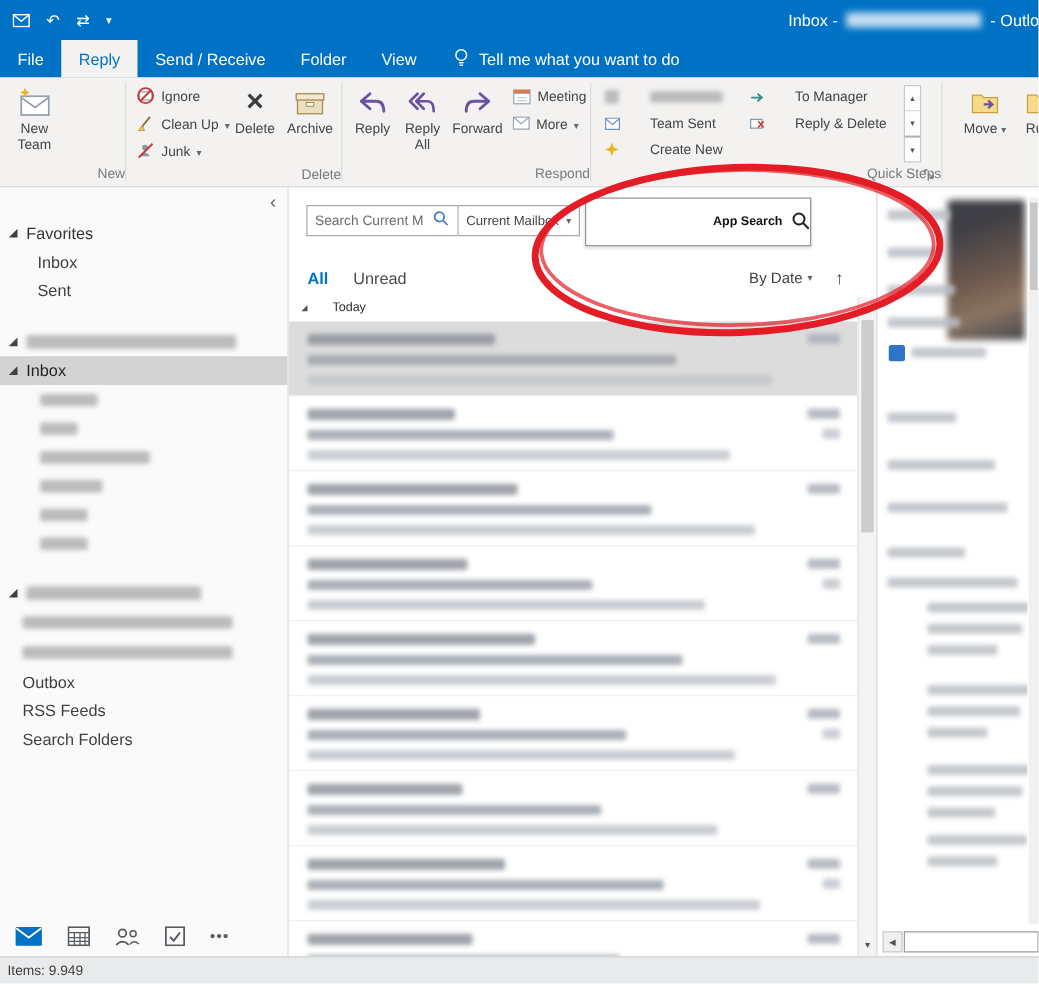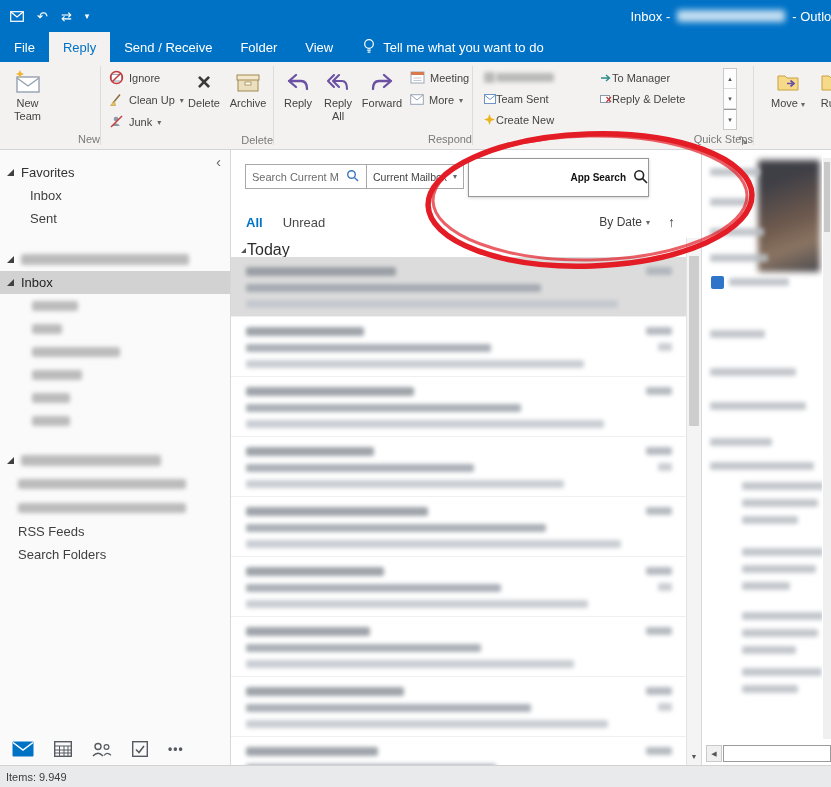--- a/index.html
+++ b/index.html
@@ -29,35 +29,35 @@
   .rg-content{flex:1;display:flex;align-items:flex-start;padding:3px 2px 0 4px}
   .rg-label{height:17px;text-align:right;font-size:11px;color:#7a7a7a;line-height:14px;position:relative}
   .rdivider{width:1px;background:#dcdcdc;margin:4px 0;flex:0 0 auto}
   .bigbtn{display:flex;flex-direction:column;align-items:center;padding:4px 2px 2px;font-size:11px;color:#444;text-align:center;line-height:13px;cursor:pointer;border-radius:2px}
   .bicon{height:26px;display:flex;align-items:center;justify-content:center;margin-bottom:2px}
   .xicon{font-size:24px;color:#3a3a3a;line-height:24px;font-weight:bold}
   .minicol{display:flex;flex-direction:column;padding-top:2px}
   .smallbtn{display:flex;align-items:center;gap:5px;font-size:11px;color:#444;height:22px;padding:0 4px;cursor:pointer;white-space:nowrap}
   .caret{font-size:8px;color:#666}
   .qscol{display:flex;flex-direction:column;padding-top:2px}
-  .qsitem{display:flex;align-items:center;gap:0;height:21px;font-size:11px;color:#444;cursor:pointer;white-space:nowrap}
+  .qsitem{display:flex;align-items:center;gap:24px;height:21px;font-size:11px;color:#444;cursor:pointer;white-space:nowrap}
   .qsicon{width:13px;display:flex;align-items:center;justify-content:center}
   .qsscroll{width:14px;margin-left:10px;margin-top:3px;display:flex;flex-direction:column;border:1px solid #c9c9c9;background:#fdfdfd}
   .qsbtn{height:20px;display:flex;align-items:center;justify-content:center;font-size:7px;color:#555;border-bottom:1px solid #dcdcdc;cursor:pointer}
   .qsbtn:last-child{border-bottom:none}
   .qsmore{border-top:1px solid #9a9a9a}
   .launcher{position:absolute;right:5px;top:2px;cursor:pointer}
 
   
   .folderpane{position:absolute;top:150px;left:0;width:231px;height:615px;background:#fafafa;border-right:1px solid #d8d8d8;overflow:hidden}
   .fp-collapse{position:absolute;top:3px;right:9px;font-size:15px;color:#666;cursor:pointer}
   .tri{width:0;height:0;border-left:7px solid transparent;border-bottom:7px solid #404040;flex:none}
   .tri.small{border-left-width:5px;border-bottom-width:5px;border-bottom-color:#555}
   .fp-header{height:24px;display:flex;align-items:center;gap:7px;padding-left:7px;font-size:13px;color:#333;cursor:pointer}
-  .fp-header.first{margin-top:10px}
+  .fp-header.first{margin-top:24px}
   .fp-item{height:23px;display:flex;align-items:center;padding-left:30px;font-size:13px;color:#3f3f3f;cursor:pointer}
   .fp-item.lvl1{padding-left:18px}
   .fp-sub{height:23px;display:flex;align-items:center;padding-left:32px;cursor:pointer}
   .fp-sub.wide{padding-left:18px;height:24px}
   .fp-gap17{height:17px}
   .fp-gap16{height:16px}
   .fp-selected{height:23px;display:flex;align-items:center;gap:7px;padding-left:7px;background:#d2d2d2;font-size:13px;color:#1f1f1f;cursor:pointer}
   .navicons{position:absolute;left:12px;bottom:8px;display:flex;align-items:center;gap:20px}
   .navico{cursor:pointer;display:flex;align-items:center}
   .navico.dots{font-size:12px;color:#565b61;letter-spacing:1px;font-weight:bold}
@@ -69,21 +69,21 @@
   .searchbox input{border:0;outline:0;width:94px;font-size:11px;font-family:inherit;color:#555;background:transparent}
   .searchbox input::placeholder{color:#6b6b6b;opacity:1}
   .scopebox{width:97px;height:25px;border:1px solid #a9a9a9;border-left:0;display:flex;align-items:center;justify-content:space-between;padding:0 6px;font-size:10.5px;color:#444;background:#fff;cursor:pointer;white-space:nowrap;overflow:hidden}
   .appsearch{position:absolute;top:8px;left:237px;width:181px;height:39px;background:#fff;border:1px solid #979797;display:flex;align-items:center;justify-content:flex-end;gap:7px;font-size:10px;font-weight:bold;color:#111;box-shadow:0 1px 3px rgba(0,0,0,.18);z-index:5;cursor:text}
   .listtabs{position:absolute;top:60px;left:15px;right:26px;height:24px;display:flex;align-items:center;font-size:13px}
   .tab-all{color:#0072c6;font-weight:bold;cursor:pointer}
   .tab-unread{color:#4a4a4a;margin-left:20px;cursor:pointer}
   .sortarea{margin-left:auto;display:flex;align-items:center;gap:18px;font-size:12px;color:#3f3f3f}
   .sortbtn{cursor:pointer;display:flex;align-items:center;gap:4px}
   .sortdir{font-size:14px;color:#3f3f3f;cursor:pointer}
-  .todayhdr{position:absolute;top:91px;left:10px;display:flex;align-items:center;gap:1px;font-size:16px;color:#2d2d2d;cursor:pointer}
+  .todayhdr{position:absolute;top:91px;left:10px;display:flex;align-items:center;gap:20px;font-size:10px;color:#2d2d2d;cursor:pointer}
   .msglist{position:absolute;top:107px;left:0;right:15px;bottom:0;overflow:hidden}
   .msg-row{position:relative;height:60px;border-bottom:1px solid #f0f0f0;cursor:pointer}
   .msg-row.selected{background:#dcdcdc}
   .msg-row .sender{position:absolute;left:15px;top:10px;height:9px;background:#8e949b}
   .msg-row .subject{position:absolute;left:15px;top:27px;height:8px;background:#9ba2aa}
   .msg-row .preview{position:absolute;left:15px;top:43px;height:8px;background:#c0c5cb}
   .msg-row .mtime{position:absolute;right:14px;top:10px;width:26px;height:8px;background:#a9afb6}
   .msg-row .mflag{position:absolute;right:14px;top:26px;width:14px;height:8px;background:#c0c5cb}
   .vscroll{position:absolute;top:88px;right:0;bottom:0;width:15px;background:#f4f4f4;border-left:1px solid #e2e2e2}
   .varrow{position:absolute;left:0;width:14px;height:16px;font-size:7px;color:#555;display:flex;align-items:center;justify-content:center;cursor:pointer}
@@ -393,20 +393,21 @@
     <div class="fp-header">
       <span class="tri"></span>
       <span class="redact" style="width:140px;height:11px"></span>
     </div>
     <div class="fp-sub wide">
         <span class="redact" style="width:168px;height:10px"></span>
       </div>
     <div class="fp-sub wide">
         <span class="redact" style="width:168px;height:10px"></span>
       </div>
+    <div class="fp-item lvl1">Outbox</div>
     <div class="fp-item lvl1">RSS Feeds</div>
     <div class="fp-item lvl1">Search Folders</div>
 
     <div class="navicons">
       <span class="navico">
         <svg width="22" height="16" viewBox="0 0 22 16">
             <rect x="0.5" y="0.5" width="21" height="15" rx="1" fill="#0072c6"></rect>
             <path d="M1 1.5 L11 9 L21 1.5" fill="none" stroke="#fff" stroke-width="1.5"></path>
           </svg>
       </span>

